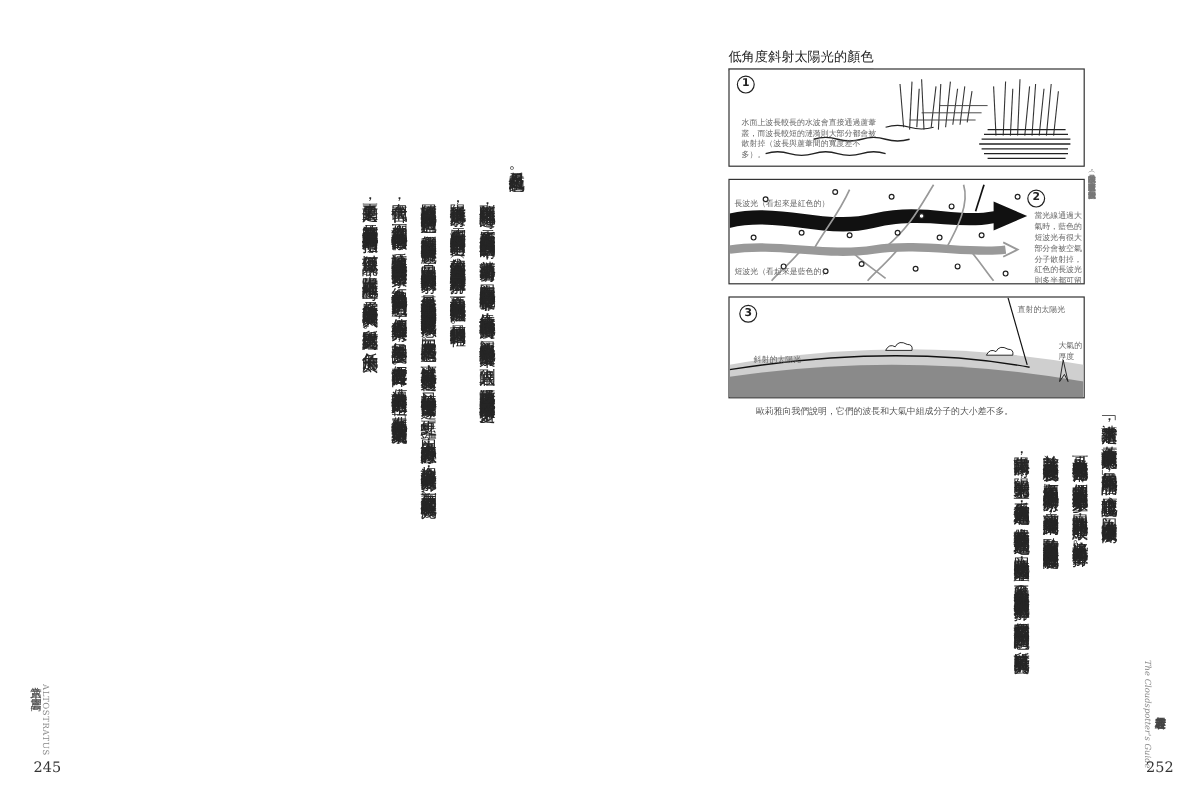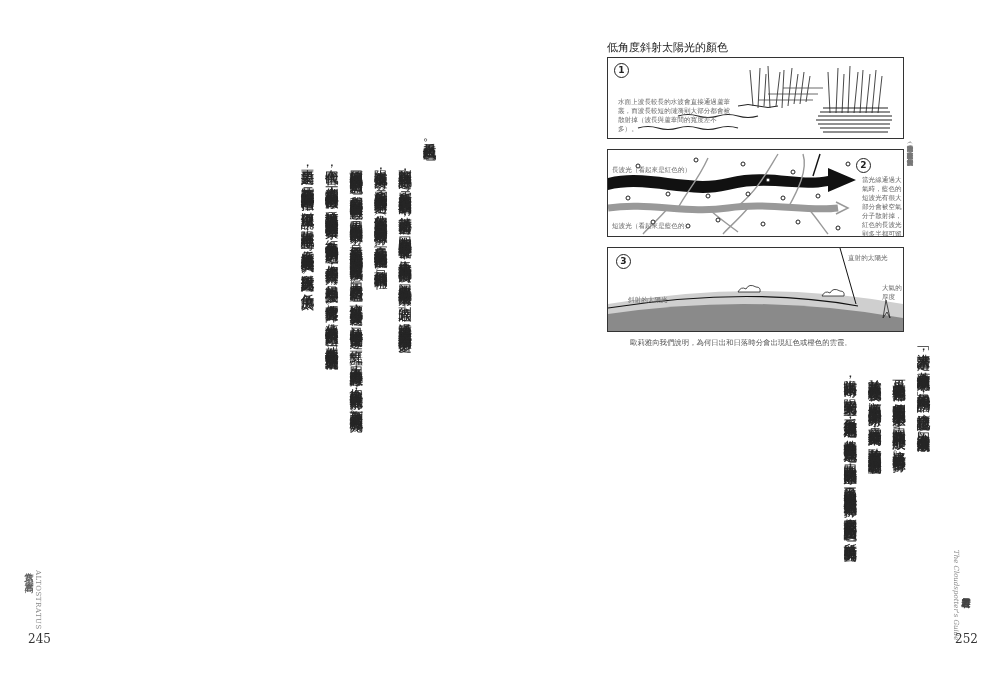--- a/index.html
+++ b/index.html
@@ -179,21 +179,21 @@
       <path d="M214,48 q3,-6 8,-3 q3,-6 10,-2 q5,0 4,5 z" fill="#fff" stroke="#222" stroke-width="0.8"></path>
       <path d="M278,52 l4,18 l-3,-6 l-4,6 z" stroke="#222" fill="none" stroke-width="0.8"></path>
     </svg>
     <div class="panel-num" style="left:8px; top:6px;">3</div>
     <div class="panel-text p3-label-direct">直射的太陽光</div>
     <div class="panel-text p3-label-oblique">斜射的太陽光</div>
     <div class="panel-text p3-label-thickness">大氣的厚度</div>
   </div>
 
   <div class="side-note">（我乃睡蓮中的水波，實際上照著蘆葦叢構造來，我的波長會如何變大。）</div>
-  <div class="caption">歐莉雅向我們說明，為何日出和日落時分會出現紅色或橙色的雲霞。</div>
+  <div class="caption">歐莉雅向我們說明，它們的波長和大氣中組成分子的大小差不多。</div>
 
   <div class="vtext right-body">
     <p class="noindent">「請大家看清楚，蘆葦會讓水波如何散射開來呢？」如果她能夠開口說話，應該會這樣說吧，因為水波一進入蘆葦叢中便散開了。</p>
     <p class="indent">可見光之中的藍色光和紫色光部分，它們的波長和大氣中組成分子的大小差不多，因此如同歐莉雅激起的小波紋，這些光通過大氣時多半會散射掉。</p>
     <p class="indent">趁著歐莉雅涉水走去休息和找食物、順便向兩隻小小天鵝介紹冬天的新家時，賞雲迷可能會覺得很納悶，歐莉雅的表演為何可以解釋日升日落的暖色調彩霞呢？</p>
     <p class="indent">當太陽高掛天頂時，陽光先照射到雲上，反射後再穿透大氣到達地面層，其中絕大多數的可見光都可以到達地面，因為此時陽光穿越的大氣並不厚，尚不足以將太多比例的短波光（看起來為藍色與紫色的光）散射掉。我們肉眼所見的可見光全光譜是白色的，所以這時反射可見光的雲</p>
   </div>
 
   <div class="right-footer-en">The Cloudspotter's Guide</div>
   <div class="right-footer-cn">看雲趣</div>

